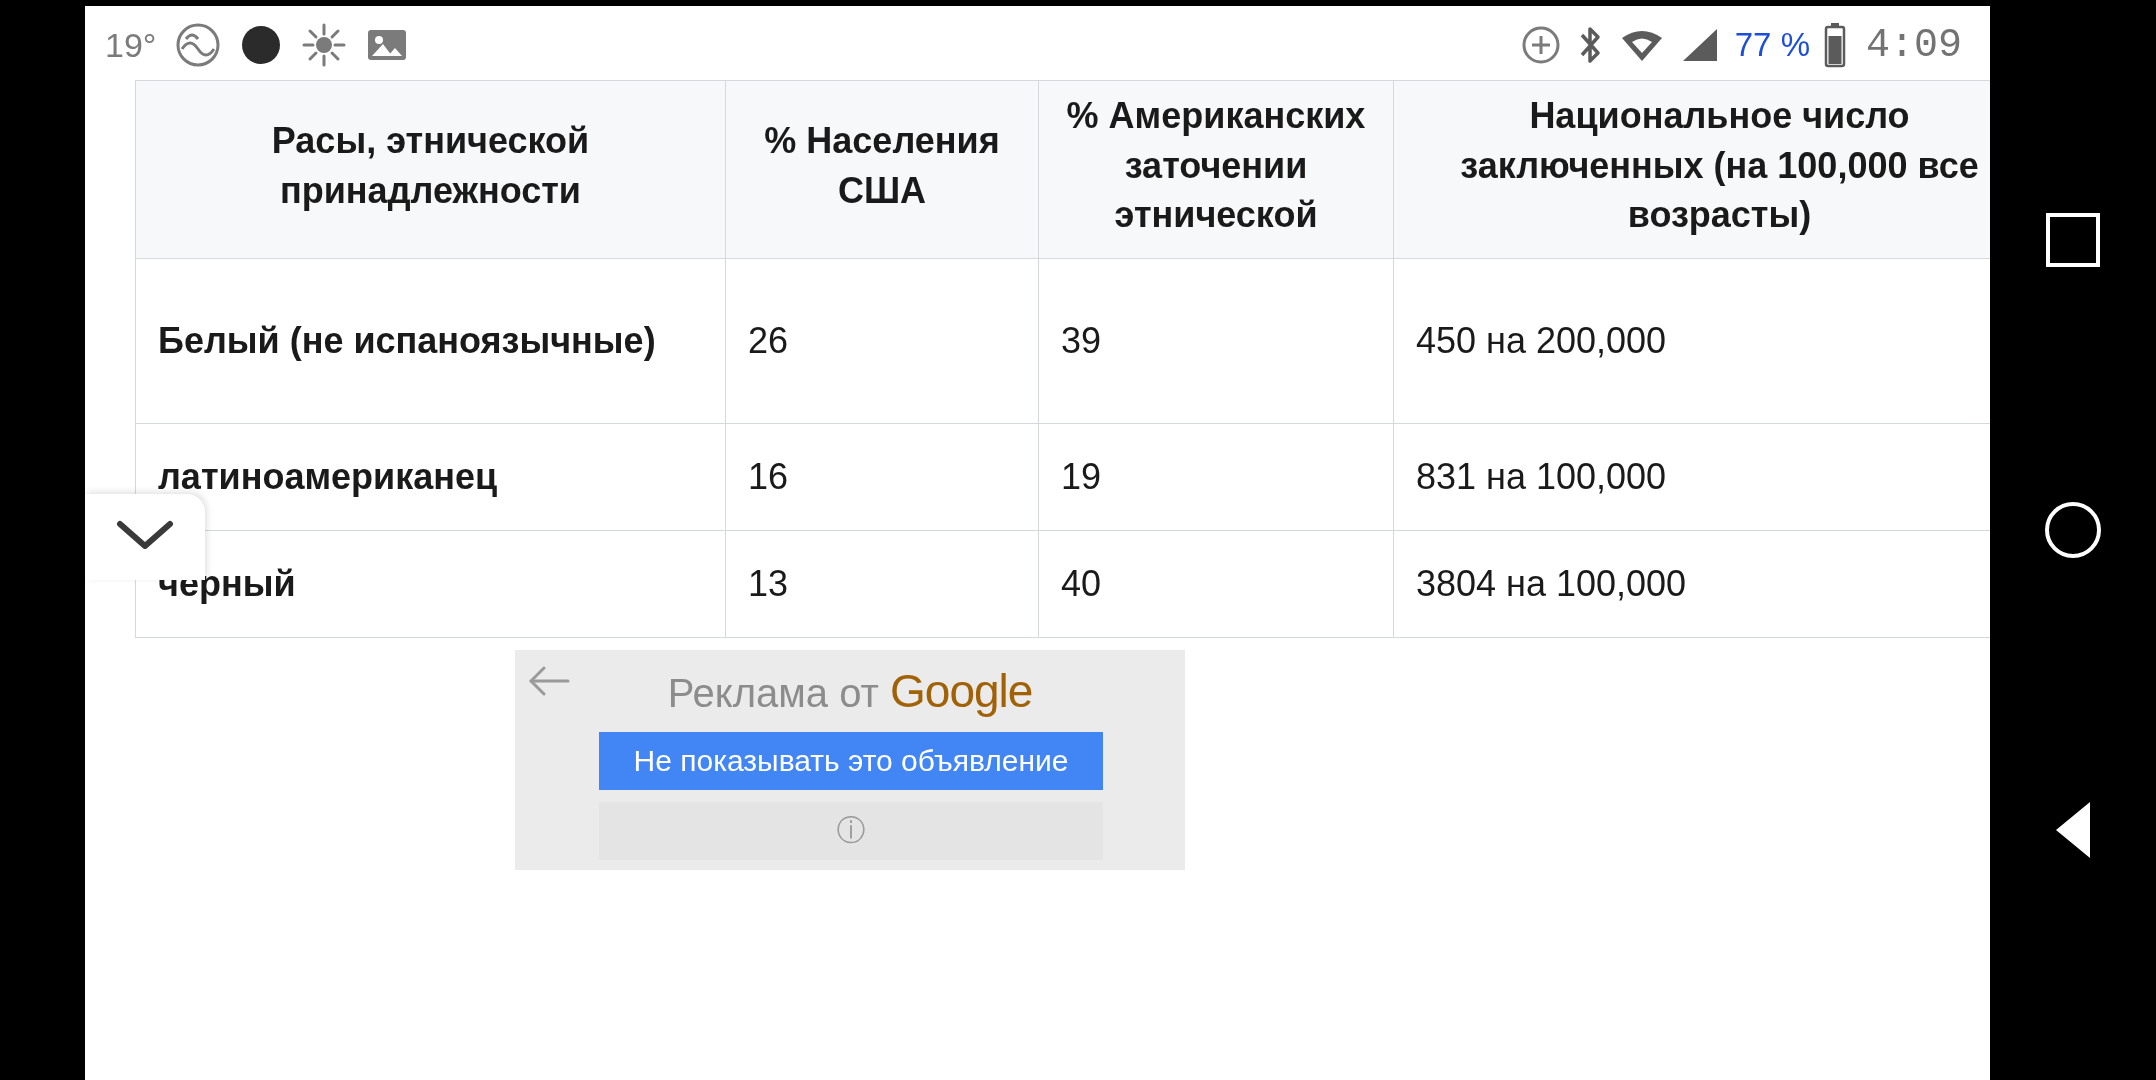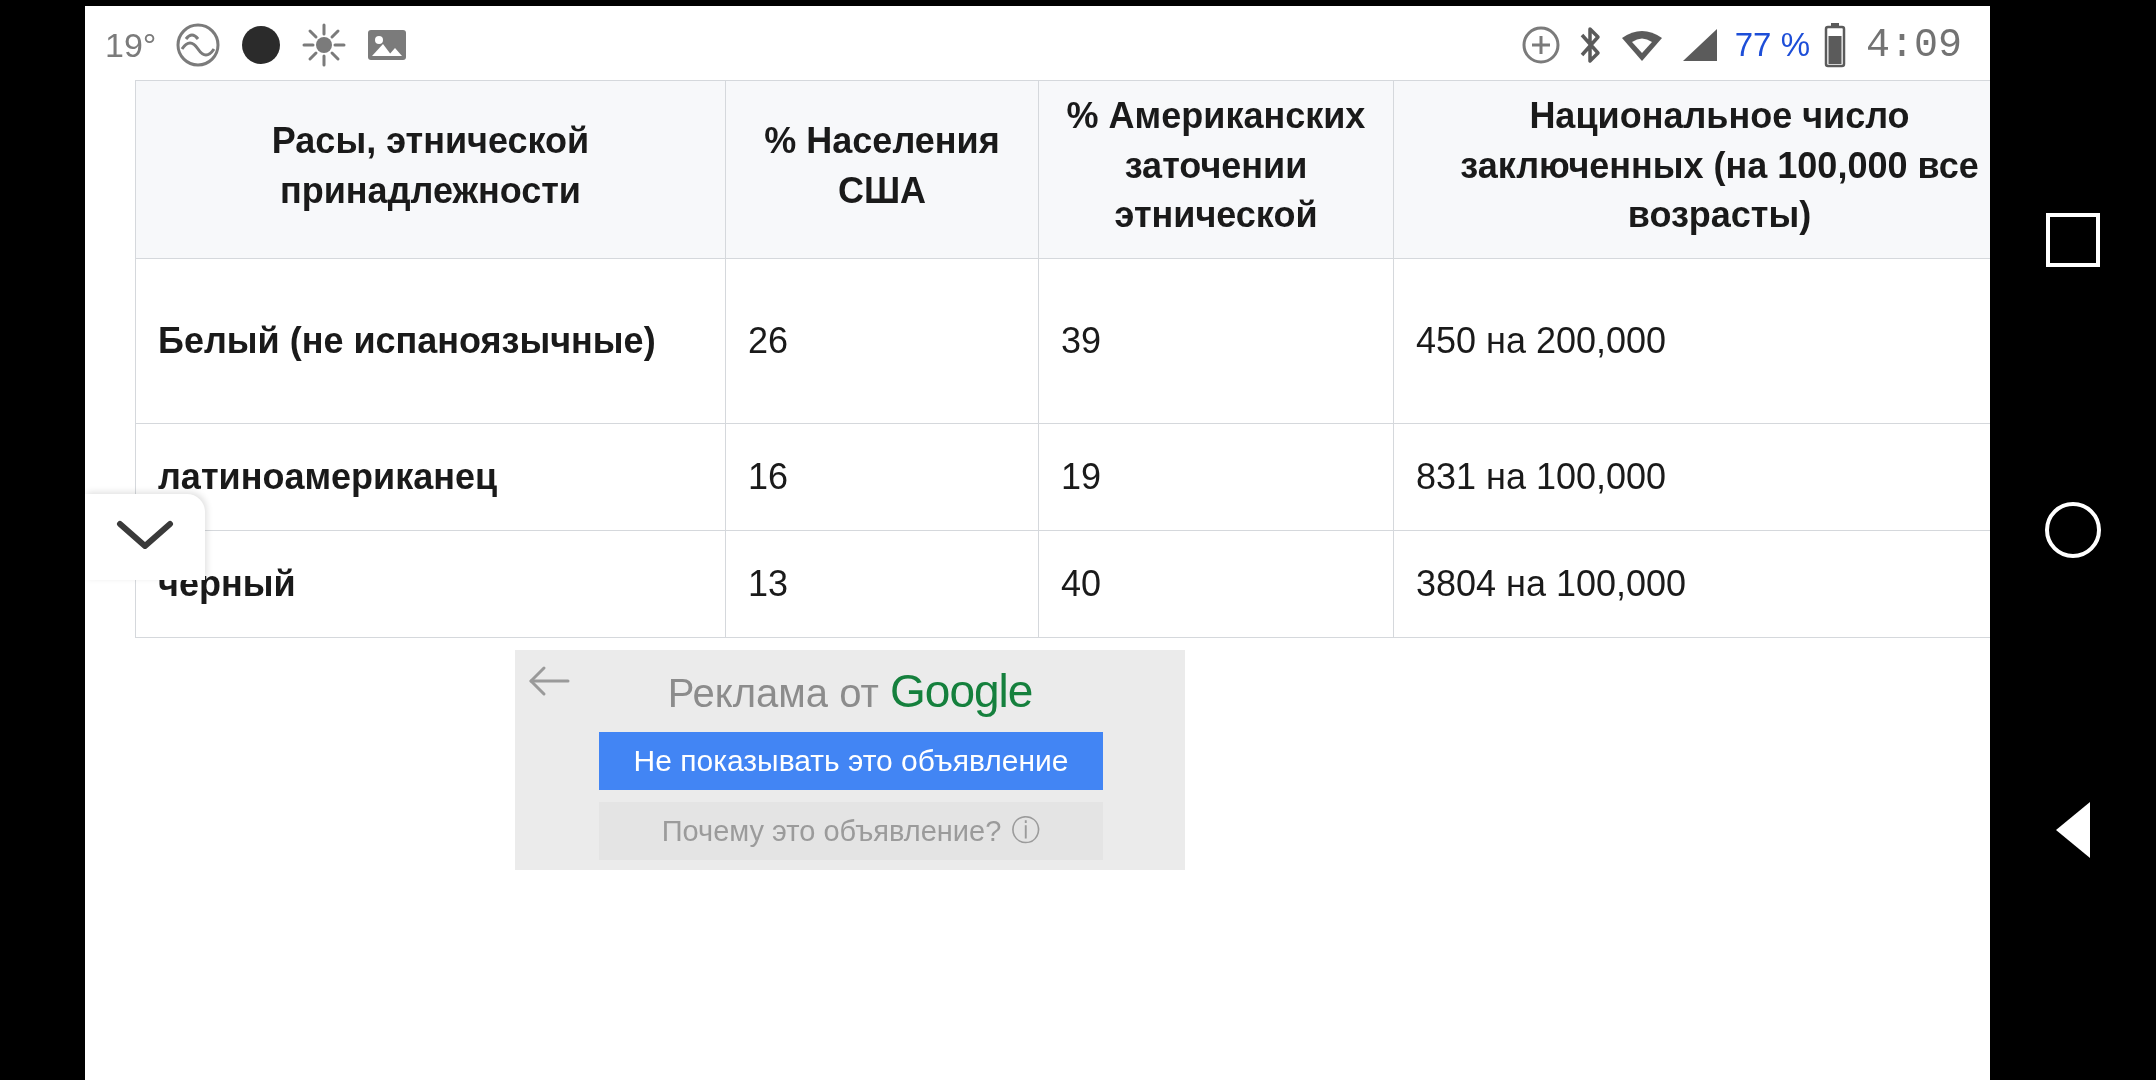--- a/index.html
+++ b/index.html
@@ -179,21 +179,21 @@
     left: 0;
     top: 14px;
     width: 670px;
     text-align: center;
     font-size: 40px;
     color: #8c8c8c;
     font-family: "Liberation Sans", sans-serif;
   }
   .ad-title .g-word {
     font-size: 46px;
-    color: #15803d;
+    color: #a16207;
     letter-spacing: -1px;
   }
   .ad-btn-primary {
     position: absolute;
     left: 84px;
     top: 82px;
     width: 504px;
     height: 58px;
     background: #4285f4;
     color: #ffffff;
@@ -393,21 +393,20 @@
           <svg width="44" height="34" viewBox="0 0 44 34">
             <path d="M16 4 L3 17 L16 30" fill="none" stroke="#9a9a9a" stroke-width="3" stroke-linecap="round" stroke-linejoin="round"></path>
             <line x1="3" y1="17" x2="40" y2="17" stroke="#9a9a9a" stroke-width="3" stroke-linecap="round"></line>
           </svg>
         </div>
         <div class="ad-title">
           <span>Реклама от </span><span class="g-word">Google</span>
         </div>
         <button class="ad-btn-primary">Не показывать это объявление</button>
         <button class="ad-btn-secondary">
-          <span>Почему это объявление?</span>
           <span>ⓘ</span>
         </button>
       </div>
 
     </div>
   </div>
 
   <div class="navbar">
     <div class="nav-btn nav-recent">
       <span class="sq"></span>

